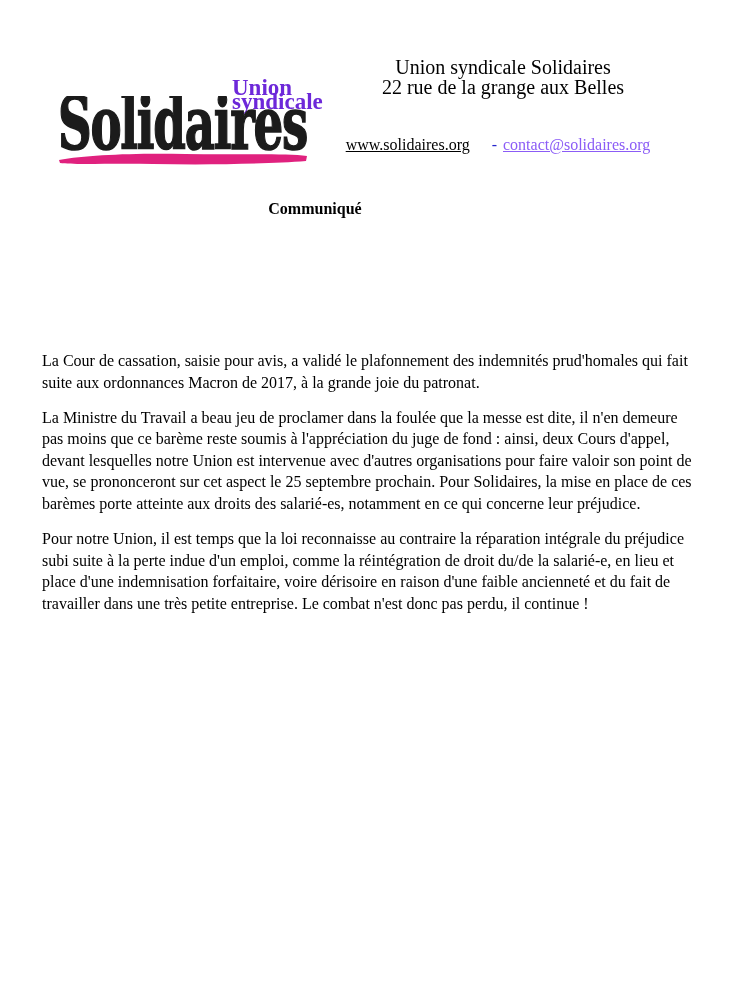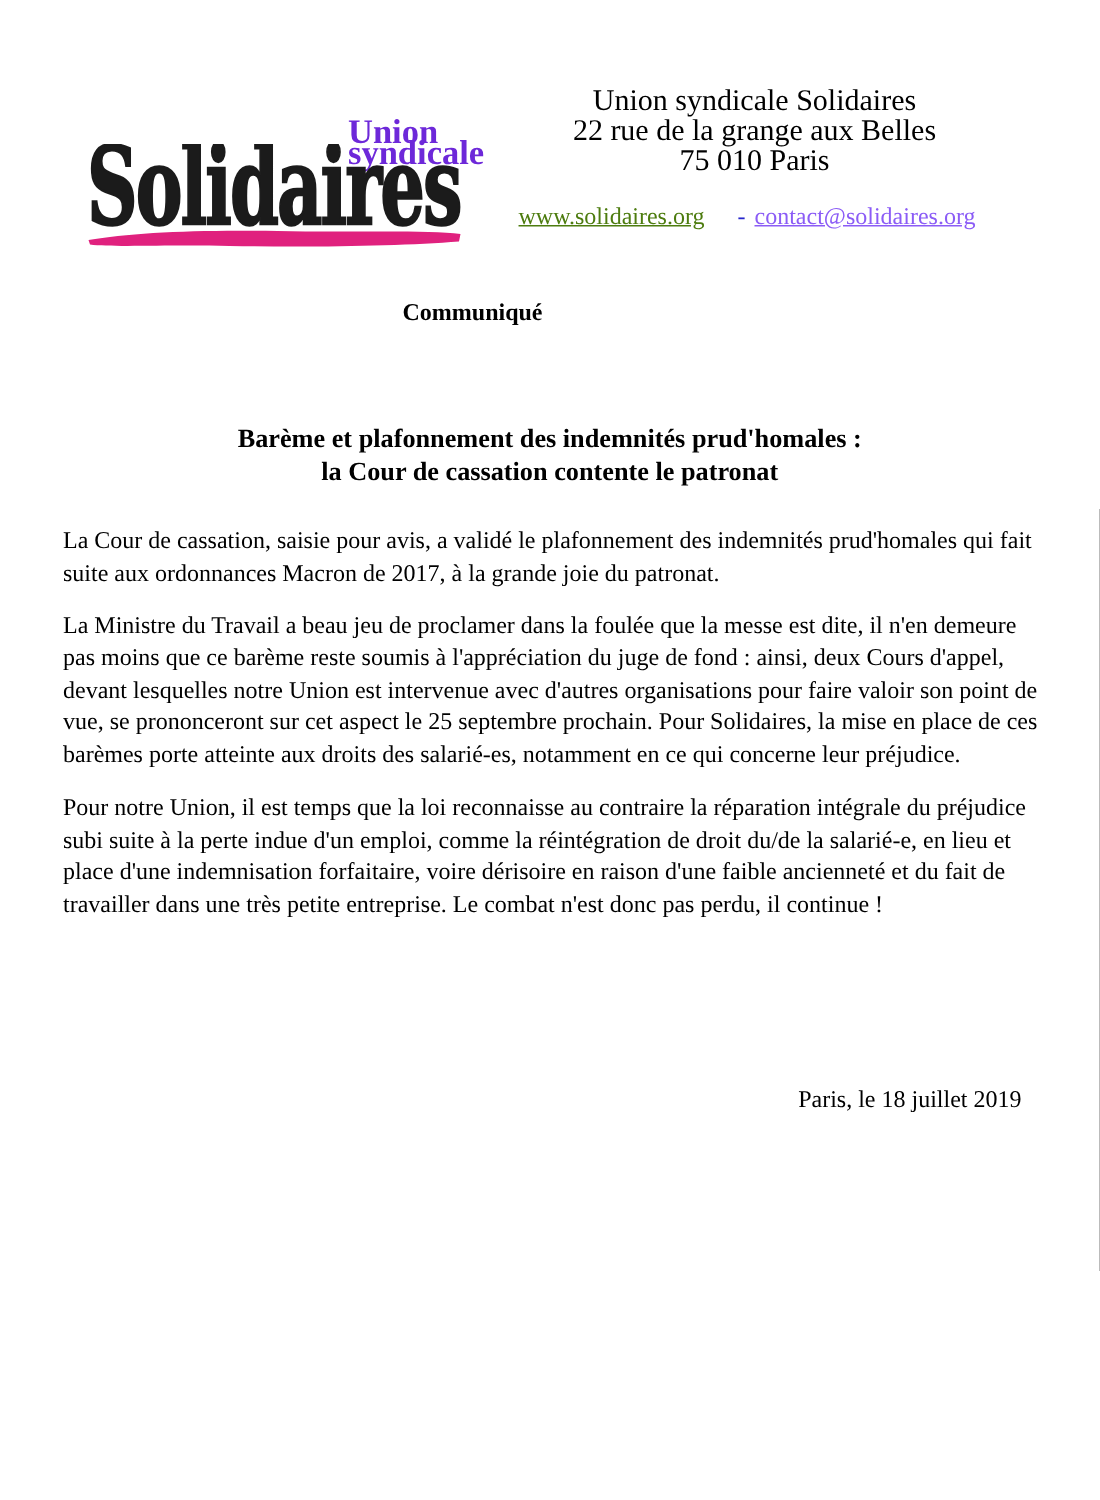--- a/index.html
+++ b/index.html
@@ -140,35 +140,29 @@
       <text x="1" y="53" class="wordmark-text" textLength="249" lengthAdjust="spacingAndGlyphs">Solidaires</text>
     </svg>
     <svg class="logo-underline" width="252" height="15" viewBox="0 0 252 15">
       <path d="M2,9 C30,4 75,2 128,3 C178,4 228,2 250,5 L249,10 C212,13 152,14 96,13 C56,12 18,14 3,12 Z" fill="#e0217e"></path>
     </svg>
   </div>
 
   <div class="header-info">
     <div>Union syndicale Solidaires</div>
     <div>22 rue de la grange aux Belles</div>
-    <div>75 010 Paris</div>
   </div>
 
   <div class="links-line">
-    <a class="link" style="color: #4d7c0f;">www.solidaires.org</a><span class="link-sep" style="color: rgb(38, 38, 204);">-</span><a class="link" style="color: #8b5cf6;">contact@solidaires.org</a>
+    <a class="link" style="color: #000000;">www.solidaires.org</a><span class="link-sep" style="color: rgb(38, 38, 204);">-</span><a class="link" style="color: #8b5cf6;">contact@solidaires.org</a>
   </div>
 
   <div class="kicker">Communiqué</div>
 
-  <div class="title">
-    <div>Barème et plafonnement des indemnités prud'homales :</div>
-    <div>la Cour de cassation contente le patronat</div>
-  </div>
 
   <div class="body-text">
       <p>La Cour de cassation, saisie pour avis, a validé le plafonnement des indemnités prud'homales qui fait suite aux ordonnances Macron de 2017, à la grande joie du patronat.</p>
       <p>La Ministre du Travail a beau jeu de proclamer dans la foulée que la messe est dite, il n'en demeure pas moins que ce barème reste soumis à l'appréciation du juge de fond : ainsi, deux Cours d'appel, devant lesquelles notre Union est intervenue avec d'autres organisations pour faire valoir son point de vue, se prononceront sur cet aspect le 25 septembre prochain. Pour Solidaires, la mise en place de ces barèmes porte atteinte aux droits des salarié-es, notamment en ce qui concerne leur préjudice.</p>
       <p>Pour notre Union, il est temps que la loi reconnaisse au contraire la réparation intégrale du préjudice subi suite à la perte indue d'un emploi, comme la réintégration de droit du/de la salarié-e, en lieu et place d'une indemnisation forfaitaire, voire dérisoire en raison d'une faible ancienneté et du fait de travailler dans une très petite entreprise. Le combat n'est donc pas perdu, il continue !</p>
     </div>
 
-  <div class="dateline">Paris, le 18 juillet 2019</div>
 
 </div>
 
 </body></html>

